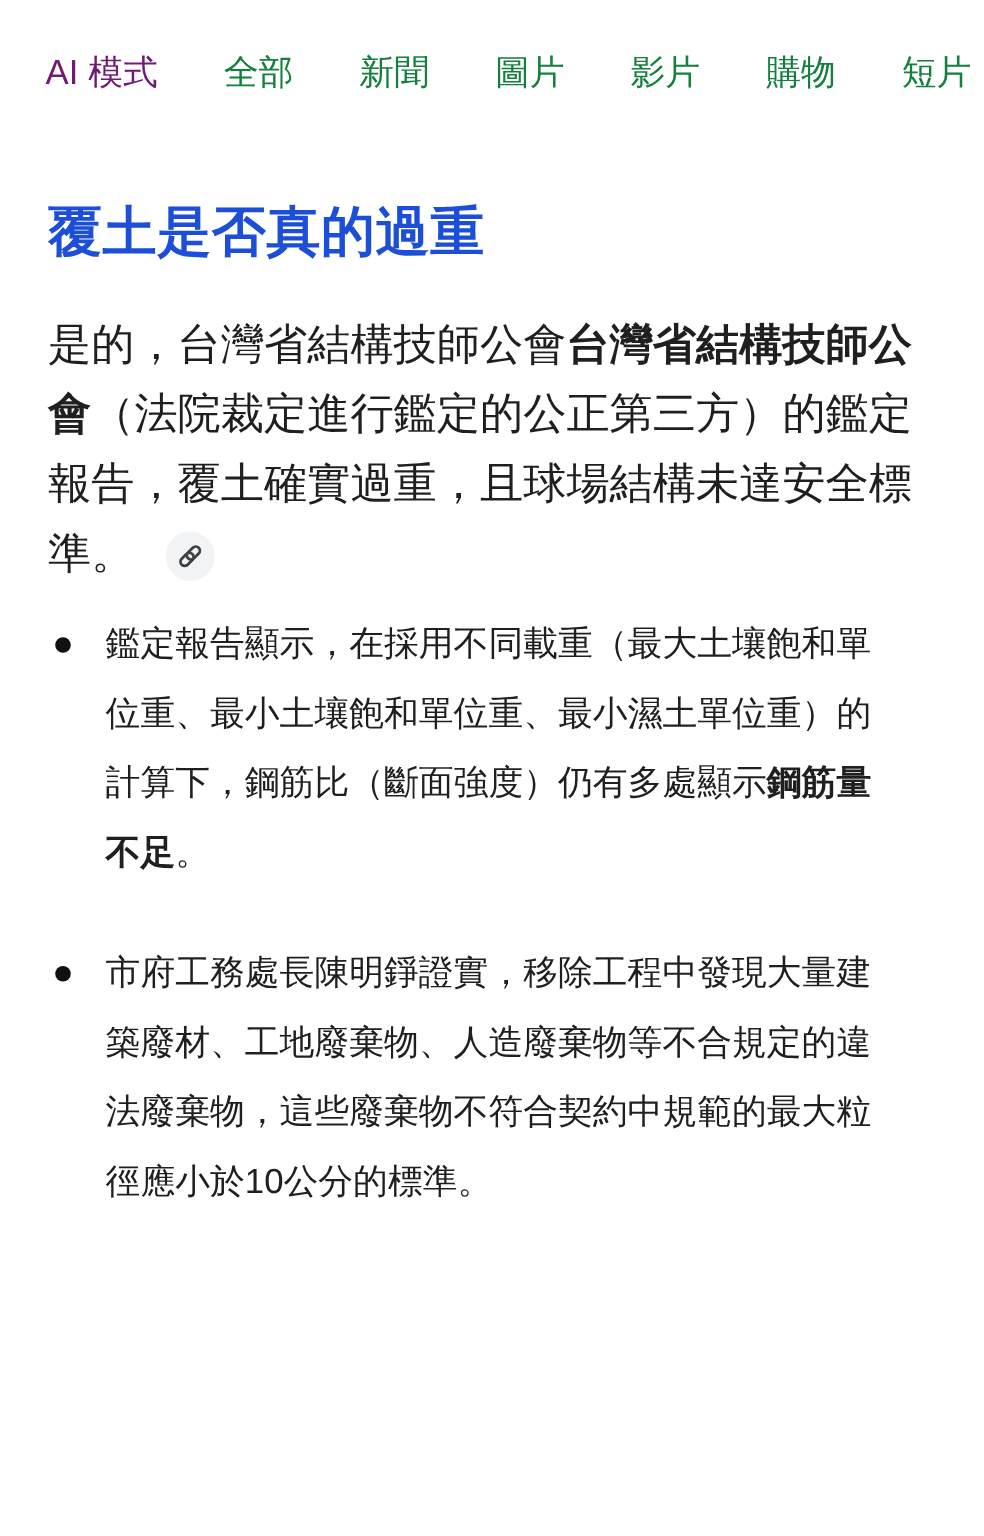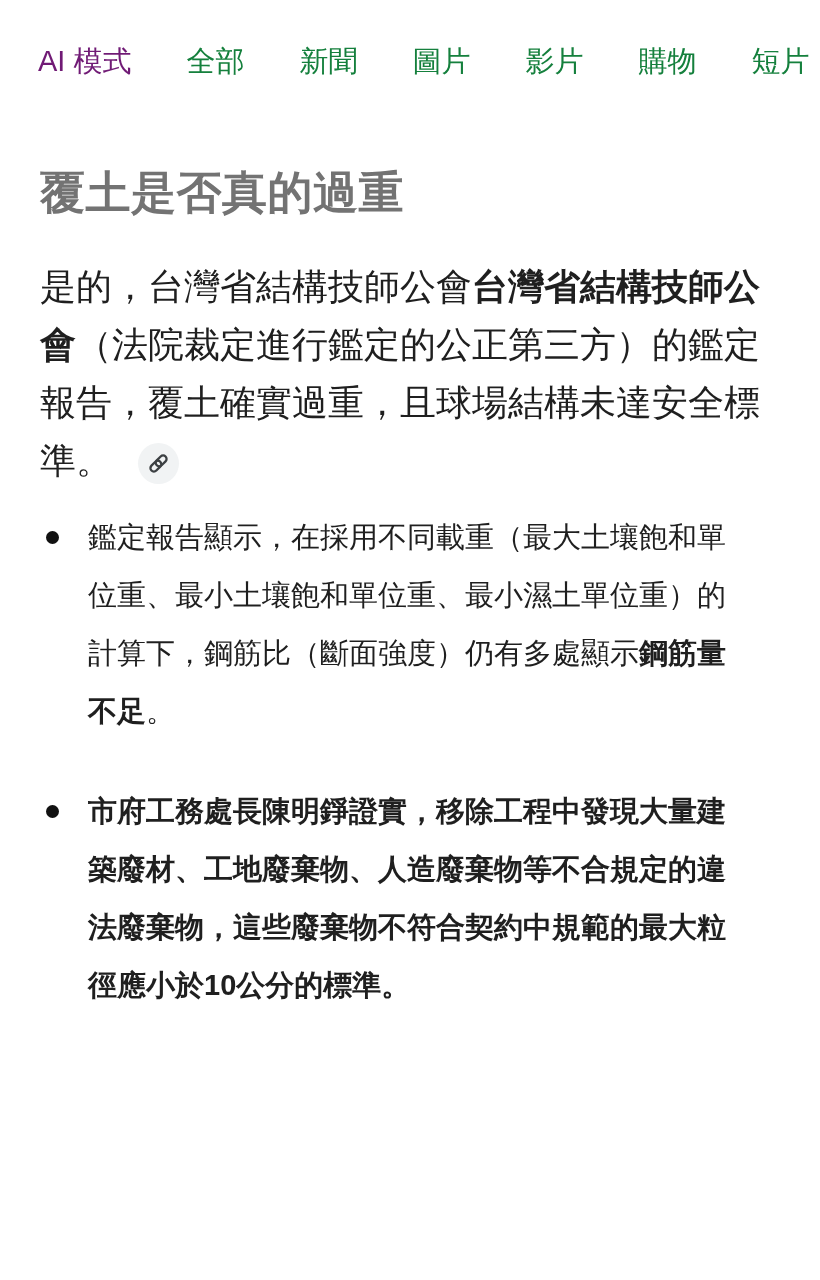--- a/index.html
+++ b/index.html
@@ -30,21 +30,21 @@
     padding: 0;
   }
   .tab.active { color: #701a75; }
   
   .content { padding: 0 40px; }
   h1.answer-heading {
     margin-top: 88px;
     font-size: 45px;
     line-height: 50px;
     font-weight: 700;
-    color: #737373;
+    color: #1d4ed8;
     letter-spacing: 0.5px;
   }
   .lead {
     margin-top: 40px;
     width: 740px;
     font-size: 36px;
     line-height: 58px;
     word-break: break-all;
     line-break: anywhere;
   }
@@ -71,21 +71,21 @@
   }
   li.bullet-item {
     position: relative;
     padding-left: 48px;
     padding-right: 26px;
     font-size: 29px;
     line-height: 58px;
     word-break: break-all;
     line-break: anywhere;
   }
-  li.bullet-item + li.bullet-item { margin-top: 42px; font-weight: bold; }
+  li.bullet-item + li.bullet-item { margin-top: 42px; }
   .bullet-dot {
     position: absolute;
     left: 6px; top: 23px;
     width: 13px; height: 13px;
     border-radius: 50%;
     background: #111111;
   }
 </style>
 </head>
 <body>

